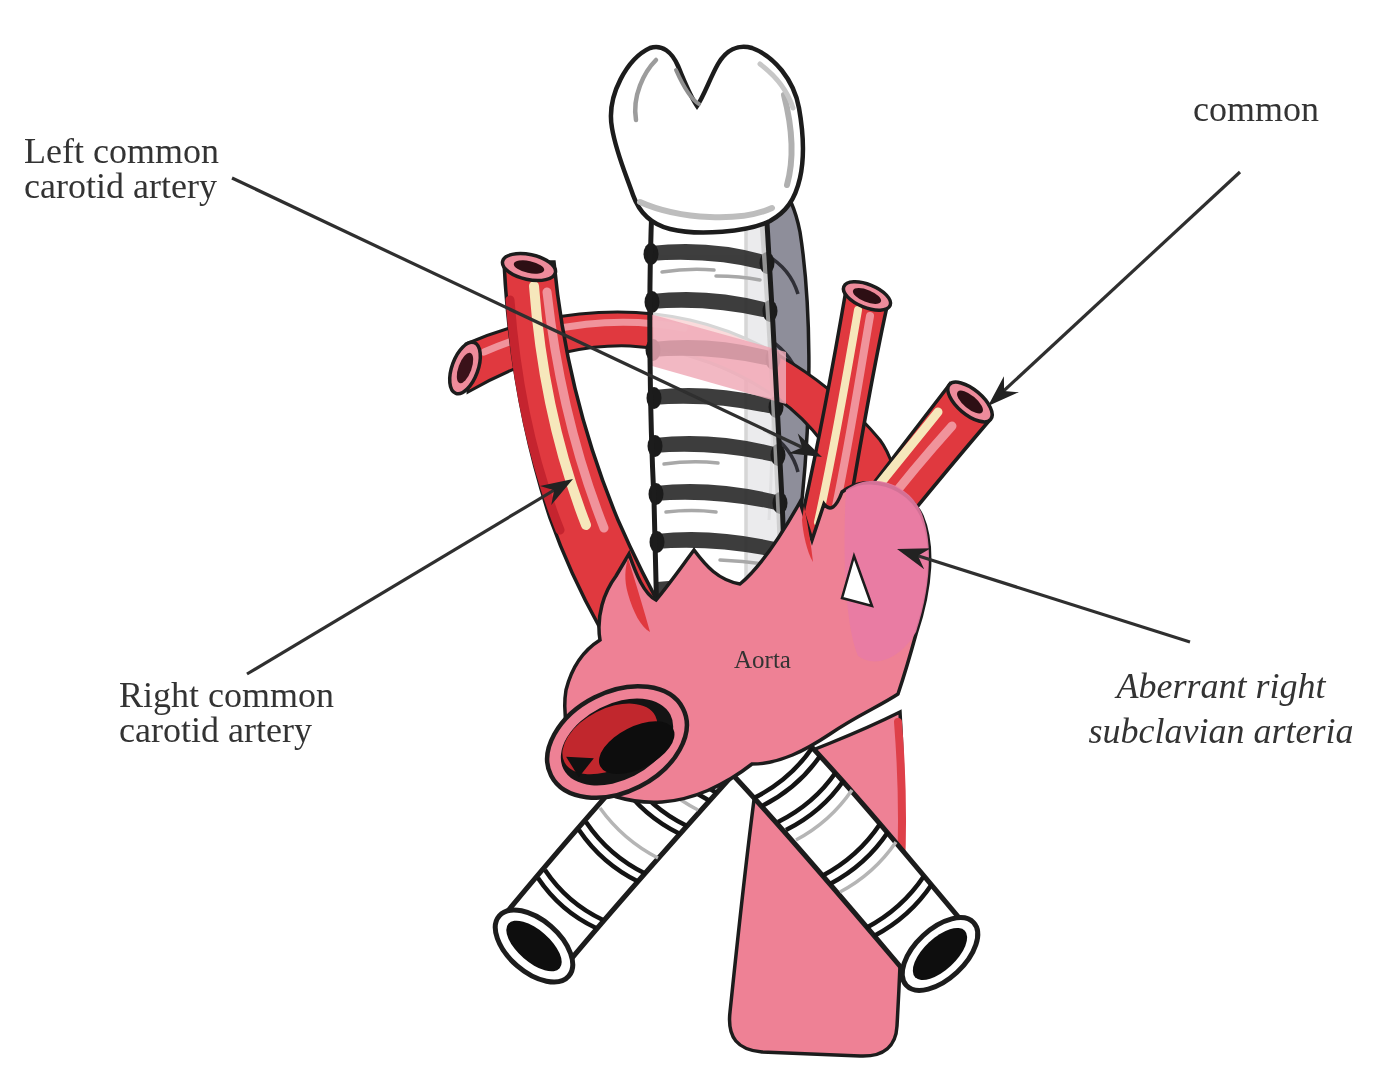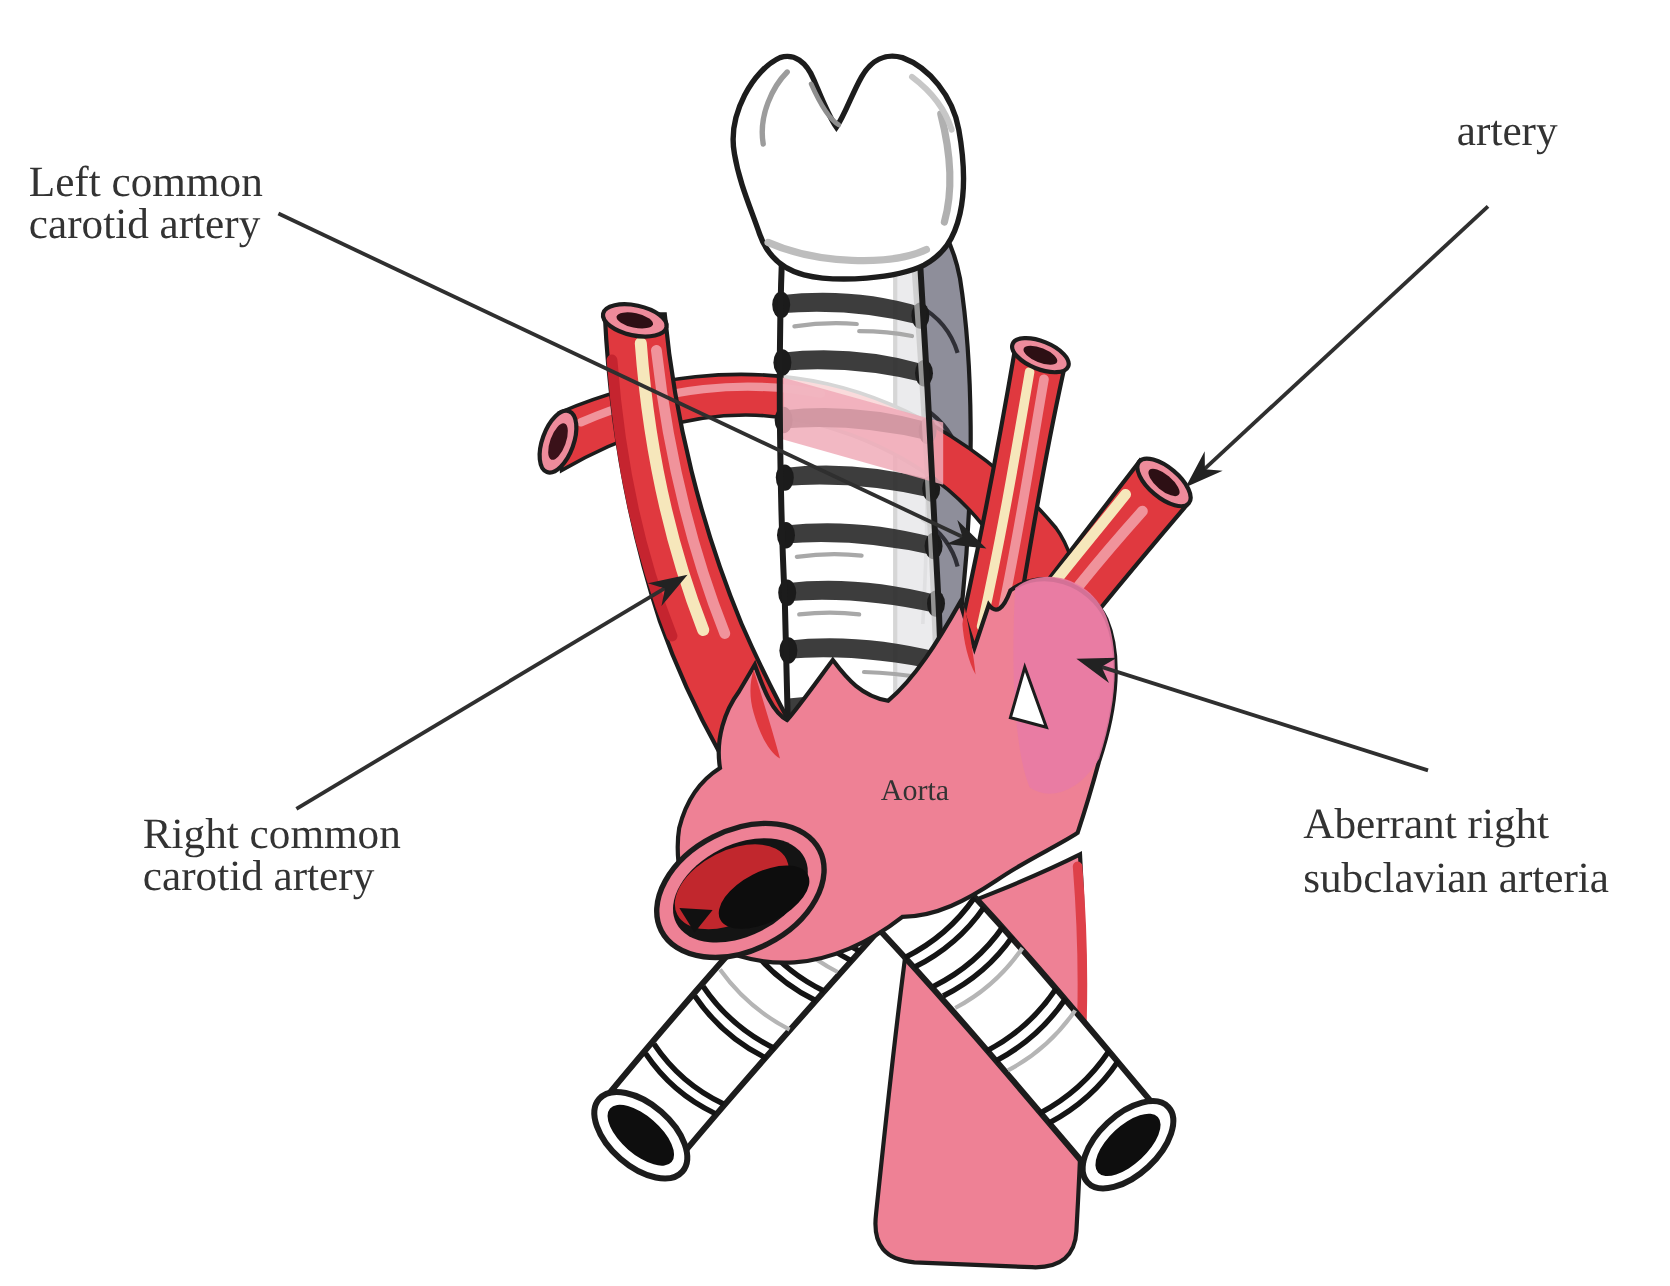--- a/index.html
+++ b/index.html
@@ -10,21 +10,21 @@
   }
   .stage { position:absolute; inset:0; }
   svg.figure { position:absolute; top:0; left:0; display:block; }
   .label {
     position:absolute;
     color: var(--label-text, #333);
     font-size:36px; line-height:35px; white-space:nowrap;
   }
   .label .ln { display:block; }
   #label-left-subclavian { text-align:center; }
-  #label-aberrant { line-height:45px; }
+  #label-aberrant { text-align:center; line-height:45px;font-style:italic; }
 </style>
 </head>
 <body>
 
 <div class="stage">
 <svg class="figure" width="1392" height="1072" viewBox="0 0 1392 1072">
 
   <g>
     <path d="M 746,176 C 768,164 791,186 800,232 C 811,302 812,402 802,500
              C 798,540 790,566 778,586 L 746,586 Z" style="fill:var(--esophagus-gray,#8e8e9a); stroke:var(--outline,#1c1c1c); stroke-width:3.5;"></path>
@@ -231,21 +231,21 @@
         </g>
   </g>
 </svg>
 
 <div class="label" id="label-left-common" style="left:24px; top:134px;">
   <span class="ln">Left common</span>
   <span class="ln">carotid artery</span>
 </div>
 
 <div class="label" id="label-left-subclavian" style="left:1136px; top:92px; width:240px;">
-  <span class="ln">artery</span>
+  <span class="ln">common</span>
 </div>
 
 <div class="label" id="label-right-common" style="left:119px; top:678px;">
   <span class="ln">Right common</span>
   <span class="ln">carotid artery</span>
 </div>
 
 <div class="label" id="label-aberrant" style="left:1086px; top:664px; width:270px;">
   <span class="ln">Aberrant right</span>
   <span class="ln">subclavian arteria</span>

